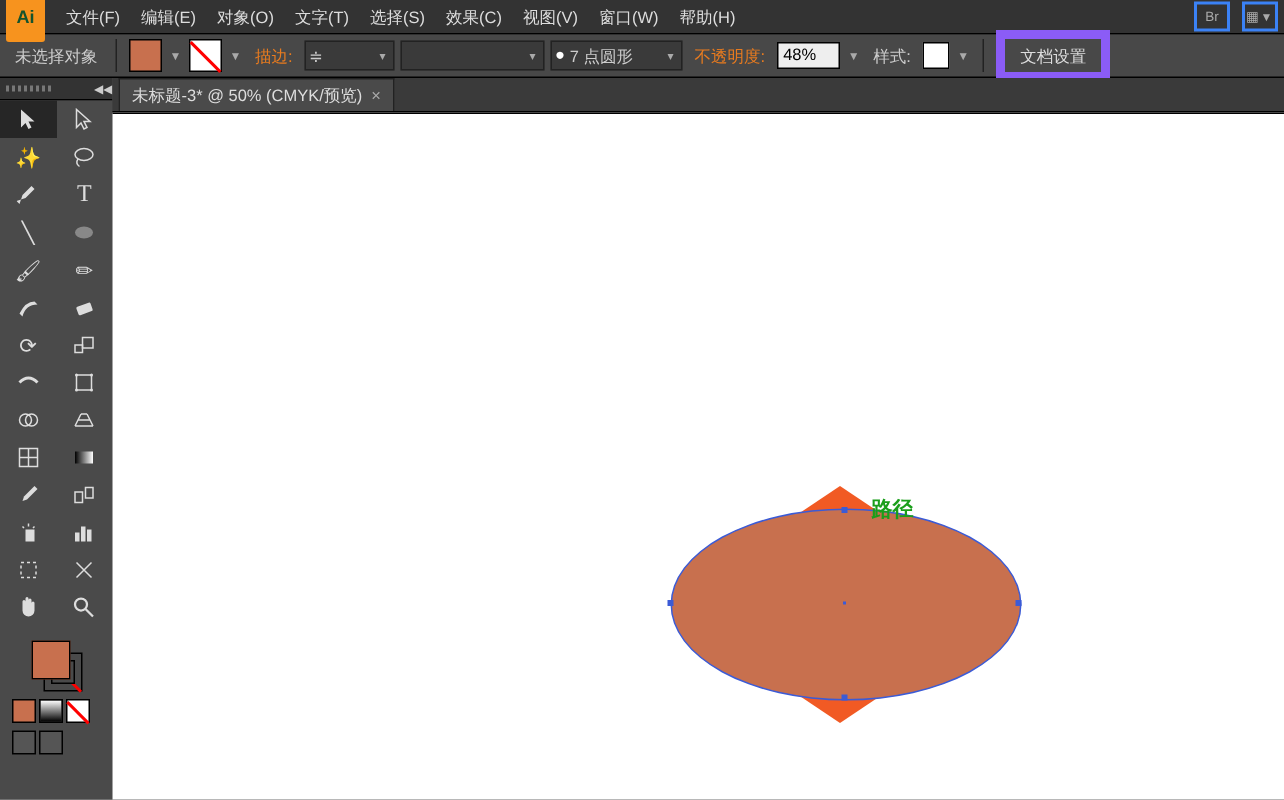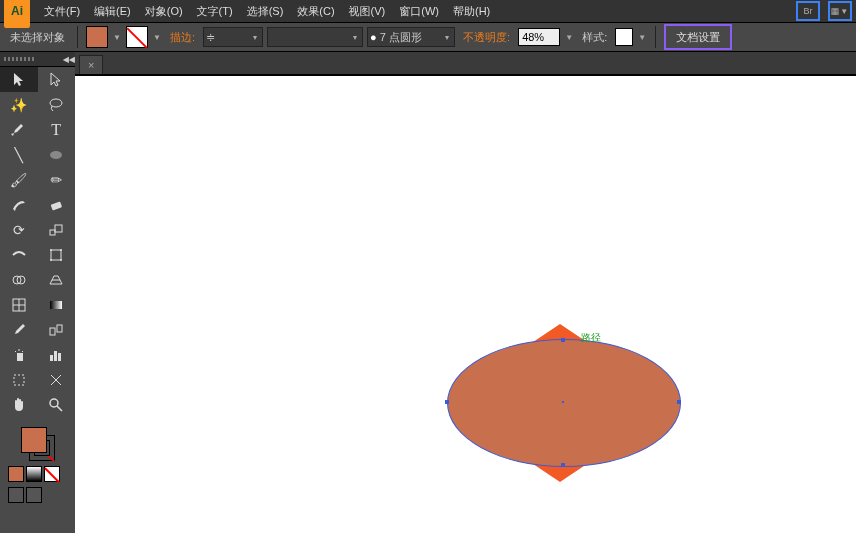--- a/index.html
+++ b/index.html
@@ -32,24 +32,24 @@
 .minirow{display:flex;gap:2px;padding:0 4px}
 .mini{width:14px;height:14px;border:1px solid #000}
 .docarea{flex:1;display:flex;flex-direction:column;background:#4a4a4a}
 .tabbar{height:22px;background:#3a3a3a;display:flex;align-items:flex-end;border-bottom:1px solid #000}
 .doctab{background:#4a4a4a;color:#ddd;padding:3px 8px;font-size:11px;display:flex;align-items:center;gap:6px;border:1px solid #222;border-bottom:none;margin-left:4px}
 .closex{color:#aaa;font-size:11px}
 .canvas{flex:1;background:#fff;position:relative;margin:0;border-top:1px solid #000}
 .hex{position:absolute;left:426px;top:248px;width:118px;height:158px;background:#f15a24;clip-path:polygon(50% 0,100% 25%,100% 75%,50% 100%,0 75%,0 25%)}
 .ell{position:absolute;left:372px;top:263px;width:232px;height:126px;border-radius:50%;background:#C8704E;border:1px solid #3b5bd6}
 .ellc{position:absolute;left:487px;top:325px;width:2px;height:2px;background:#3b5bd6}
-.pathlbl{position:absolute;left:506px;top:255px;color:#1a9e1a;font-size:10px;font-weight:normal}
+.pathlbl{position:absolute;left:506px;top:255px;color:#1a9e1a;font-size:14px;font-weight:bold}
 .anchors{position:absolute;pointer-events:none}
 .pt{position:absolute;width:4px;height:4px;background:#3b5bd6}
-.btn{background:#484848;border:2px solid #8b5cf6;padding:2px 10px;color:#ddd;height:18px;display:flex;align-items:center}
+.btn{background:#484848;border:6px solid #8b5cf6;padding:2px 10px;color:#ddd;height:18px;display:flex;align-items:center}
 .noslash{position:relative;background:#fff}
 .noslash:after{content:"";position:absolute;width:140%;height:2px;background:red;top:50%;left:-20%;transform:rotate(45deg)}
 .sep{width:1px;height:22px;background:#222;margin:0 4px}
 </style>
 </head>
 <body>
 
 <div class="menubar">
   <div class="logo">Ai</div>
   <div class="mitem">文件(F)</div>
@@ -255,20 +255,21 @@
       <div class="minirow" style="margin-top:2px">
         <div class="mini" style="background:#555"></div>
         <div class="mini" style="background:#555"></div>
       </div>
     </div>
   </div>
 
   <div class="docarea">
     <div class="tabbar">
       <div class="doctab">
+        <span>未标题-3* @ 50% (CMYK/预览)</span>
         <span class="closex">×</span>
       </div>
     </div>
     <div class="canvas">
       <div class="hex"></div>
       <div class="ell"></div>
       <div class="ellc"></div>
       <div class="pathlbl">路径</div>
       <div class="anchors">
         <div class="pt" style="left:486px;top:262px"></div>

